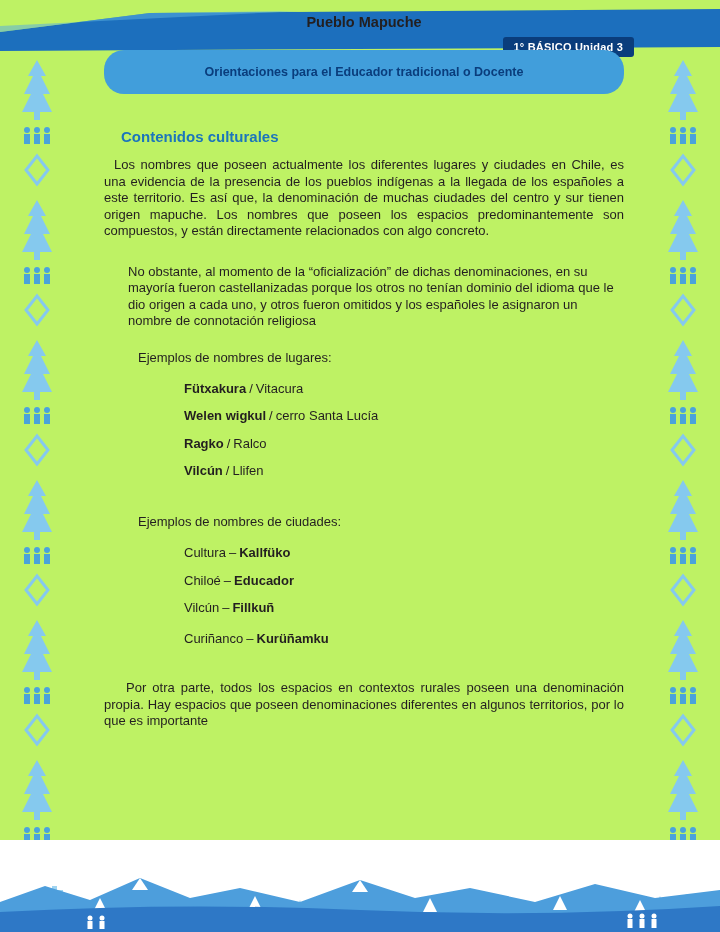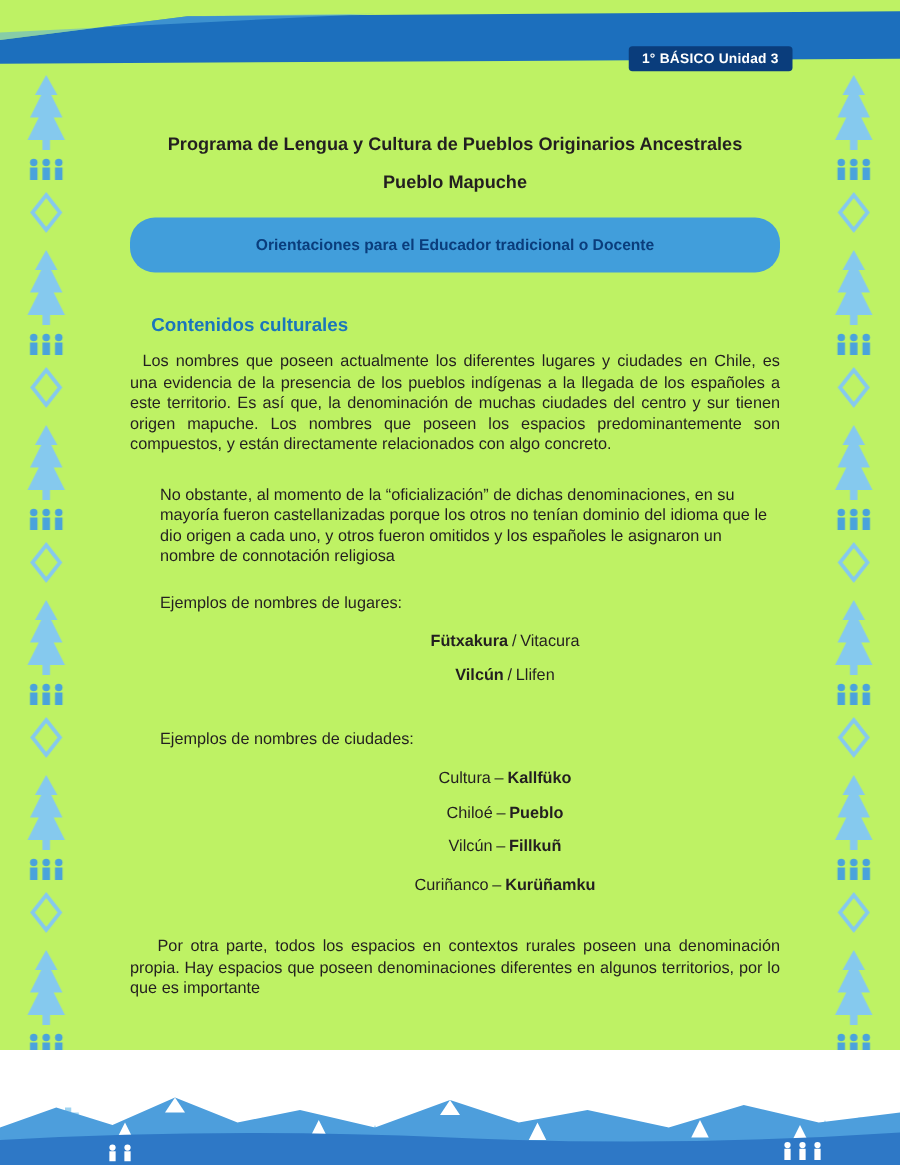--- a/index.html
+++ b/index.html
@@ -50,24 +50,24 @@
   }
   .section-heading {
     margin-top:34px; color:#1b75bc;
     font-weight:bold; font-size:15px;margin-left:17px;
   }
   .para { margin-top:12px; line-height:16.5px; }
   .para.p1 { text-align:justify; text-indent:10px; }
   .para.p2 { margin-top:24px; margin-left:24px; text-align:left; }
   .para.p3 { margin-top:34px; text-indent:22px; text-align:justify; }
 
-  .example-label { margin-top:20px; margin-left:24px; }
+  .example-label { margin-top:20px; margin-left:34px; }
   .example-label.cities { margin-top:36px; }
 
-  .name-list { margin-top:16px; margin-left:80px; list-style:none;text-align:center; }
+  .name-list { margin-top:16px; margin-left:80px; list-style:none; }
   .name-list .list-item { margin-bottom:12.5px; }
   .name-list .list-item.gap-before { margin-top:16px; }
   .bold { font-weight:bold; }
   .sep { margin:0 3px; }
 </style>
 </head>
 <body>
 
 <div class="page">
 
@@ -98,53 +98,58 @@
 
   <svg class="border-strip left" aria-hidden="true">
     <rect width="40" height="790" fill="url(#mapuchePattern)"></rect>
   </svg>
   <svg class="border-strip right" aria-hidden="true">
     <rect width="40" height="790" fill="url(#mapuchePattern)"></rect>
   </svg>
 
   <div class="content">
 
-    <div class="program-title">Programa de Lengua y Cultura de Pueblos Originarios Ancestrales</div>
 
     <div class="pueblo-title">Pueblo Mapuche</div>
 
     <div class="banner">
       <span>Orientaciones para el Educador tradicional o Docente</span>
     </div>
 
     <div class="section-heading">Contenidos culturales</div>
 
     <p class="para p1">Los nombres que poseen actualmente los diferentes lugares y ciudades en Chile, es una evidencia de la presencia de los pueblos indígenas a la llegada de los españoles a este territorio. Es así que, la denominación de muchas ciudades del centro y sur tienen origen mapuche. Los nombres que poseen los espacios predominantemente son compuestos, y están directamente relacionados con algo concreto.</p>
 
     <p class="para p2">No obstante, al momento de la “oficialización” de dichas denominaciones, en su mayoría fueron castellanizadas porque los otros no tenían dominio del idioma que le dio origen a cada uno, y otros fueron omitidos y los españoles le asignaron un nombre de connotación religiosa</p>
 
     <div class="example-label">Ejemplos de nombres de lugares:</div>
 
     <ul class="name-list">
       <li class="list-item">
         <span class="bold">Fütxakura</span><span class="sep">/</span><span>Vitacura</span>
       </li>
       <li class="list-item">
+        <span class="bold">Welen wigkul</span><span class="sep">/</span><span>cerro Santa Lucía</span>
+      </li>
+      <li class="list-item">
+        <span class="bold">Ragko</span><span class="sep">/</span><span>Ralco</span>
+      </li>
+      <li class="list-item">
         <span class="bold">Vilcún</span><span class="sep">/</span><span>Llifen</span>
       </li>
     </ul>
 
     <div class="example-label cities">Ejemplos de nombres de ciudades:</div>
 
     <ul class="name-list">
       <li class="list-item">
         <span>Cultura</span><span class="sep">–</span><span class="bold">Kallfüko</span>
       </li>
       <li class="list-item">
-        <span>Chiloé</span><span class="sep">–</span><span class="bold">Pueblo</span>
+        <span>Chiloé</span><span class="sep">–</span><span class="bold">Educador</span>
       </li>
       <li class="list-item">
         <span>Vilcún</span><span class="sep">–</span><span class="bold">Fillkuñ</span>
       </li>
       <li class="list-item gap-before">
         <span>Curiñanco</span><span class="sep">–</span><span class="bold">Kurüñamku</span>
       </li>
     </ul>
 
     <p class="para p3">Por otra parte, todos los espacios en contextos rurales poseen una denominación propia. Hay espacios que poseen denominaciones diferentes en algunos territorios, por lo que es importante</p>

